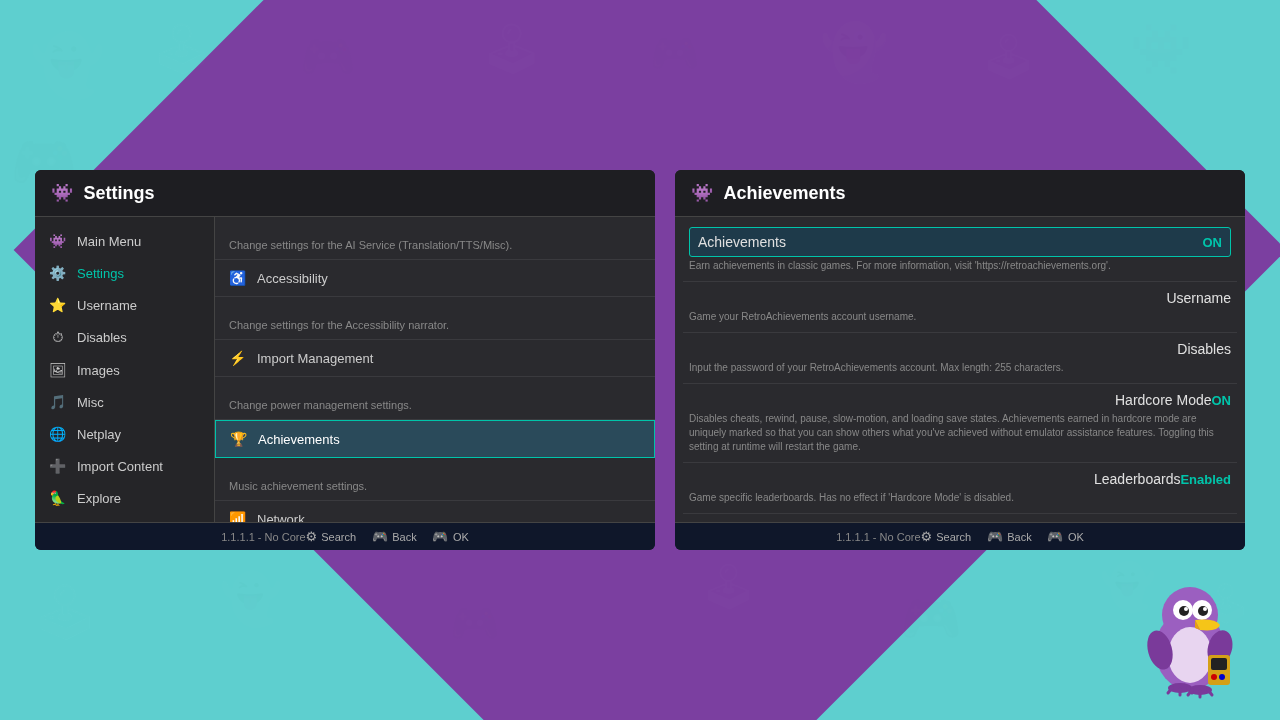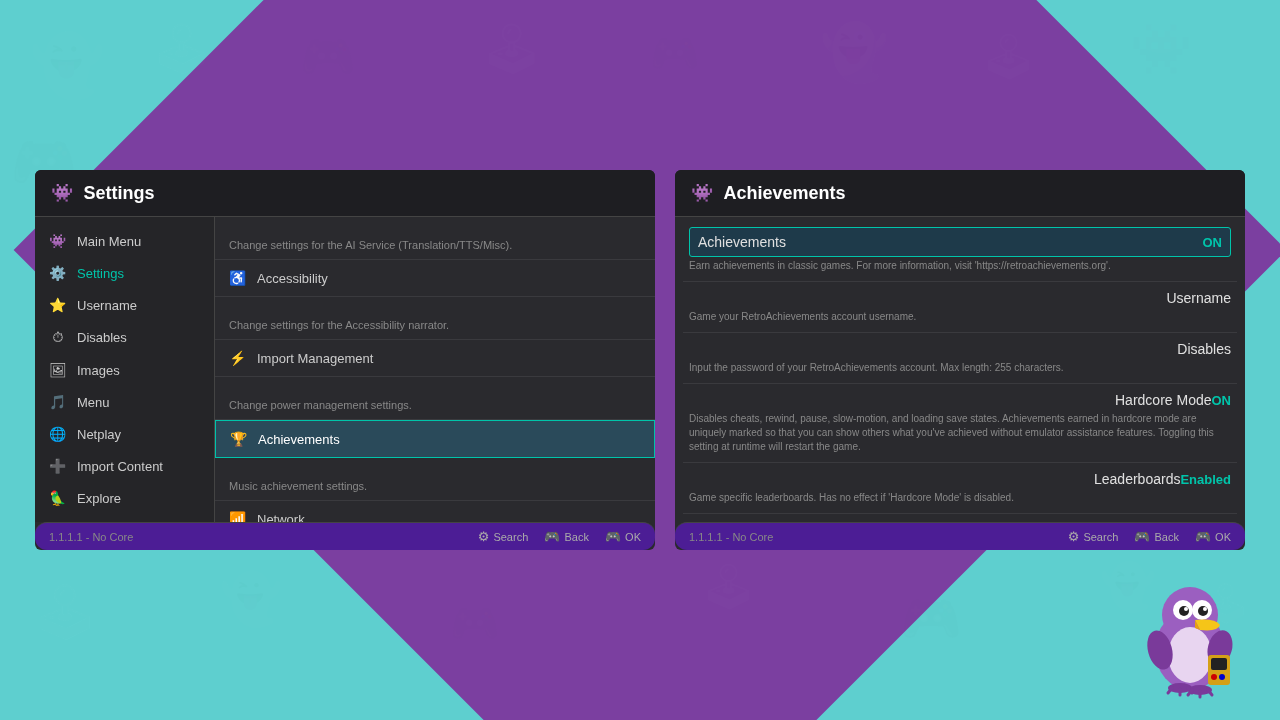--- a/index.html
+++ b/index.html
@@ -166,28 +166,27 @@
     .settings-menu-item .icon {
       font-size: 14px;
       width: 18px;
       text-align: center;
     }
 
     
     .panel-footer {
       display: flex;
       align-items: center;
-      justify-content: space-between;
+      justify-content: center;
       padding: 6px 14px;
-      background-color: #4c1d95;
+      background-color: #0f172a;
       border-top: 1px solid #444;
       flex-shrink: 0;
       font-size: 11px;
       color: #888;
-      border-radius: 12px;
     }
 
     .footer-left {}
 
     .footer-right {
       display: flex;
       align-items: center;
       gap: 16px;
     }
 
@@ -330,21 +329,21 @@
         <div class="sidebar-item">
           <span class="icon">⏱</span>
           <span>Disables</span>
         </div>
         <div class="sidebar-item">
           <span class="icon">🖼</span>
           <span>Images</span>
         </div>
         <div class="sidebar-item">
           <span class="icon">🎵</span>
-          <span>Menu</span>
+          <span>Misc</span>
         </div>
         <div class="sidebar-item">
           <span class="icon">🌐</span>
           <span>Netplay</span>
         </div>
         <div class="sidebar-item">
           <span class="icon">➕</span>
           <span>Import Content</span>
         </div>
         <div class="sidebar-item">

